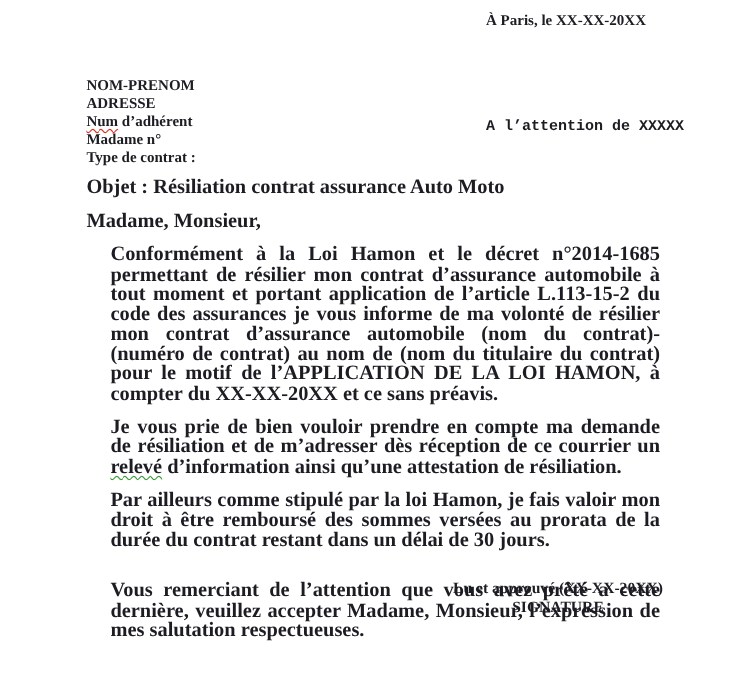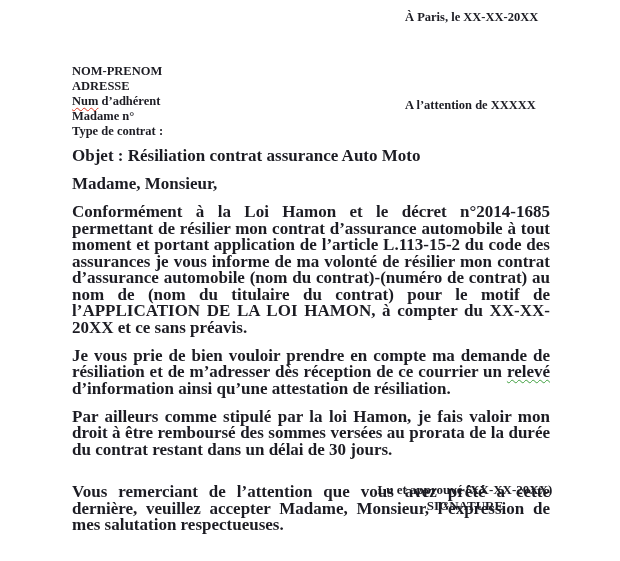--- a/index.html
+++ b/index.html
@@ -33,34 +33,36 @@
     font-size: 12.5px;
     white-space: nowrap;
     text-align: right;
   }
   .attention-line {
     position: absolute;
     left: 405px;
     top: 98px;
     font-size: 12.5px;
     white-space: nowrap;
+    font-family: Liberation Mono, monospace;
   }
   .content {
     position: absolute;
     left: 72px;
     top: 148px;
     width: 478px;
     font-size: 17px;
     line-height: 16.5px;
   }
   .content p {
     margin: 0 0 11.5px 0;
   }
   .content p.just {
     text-align: justify;
+    margin-left: 20px;
   }
   .content p.closing {
     margin-top: 26px;
   }
   .squiggle-red {
     text-decoration: underline;
     text-decoration-style: wavy;
     text-decoration-color: #e0341f;
     text-decoration-thickness: 1px;
     text-underline-offset: 2px;

